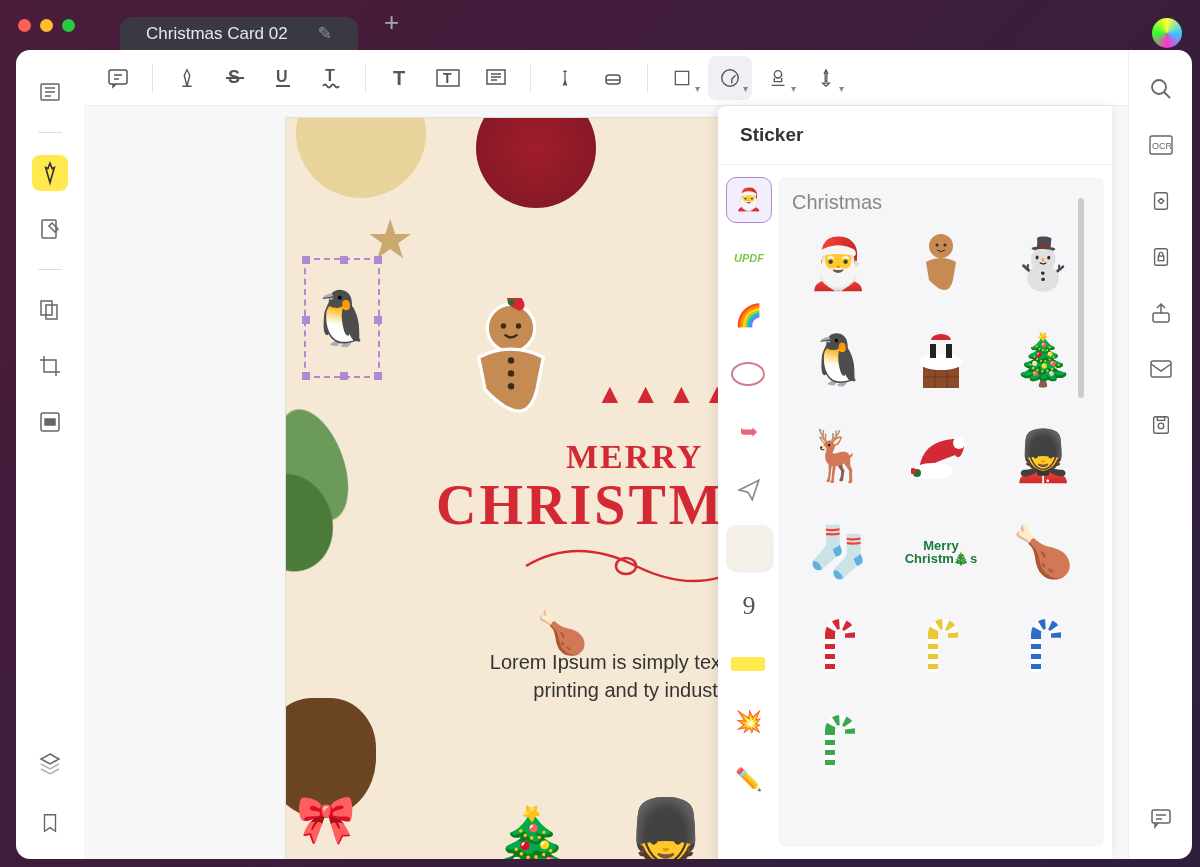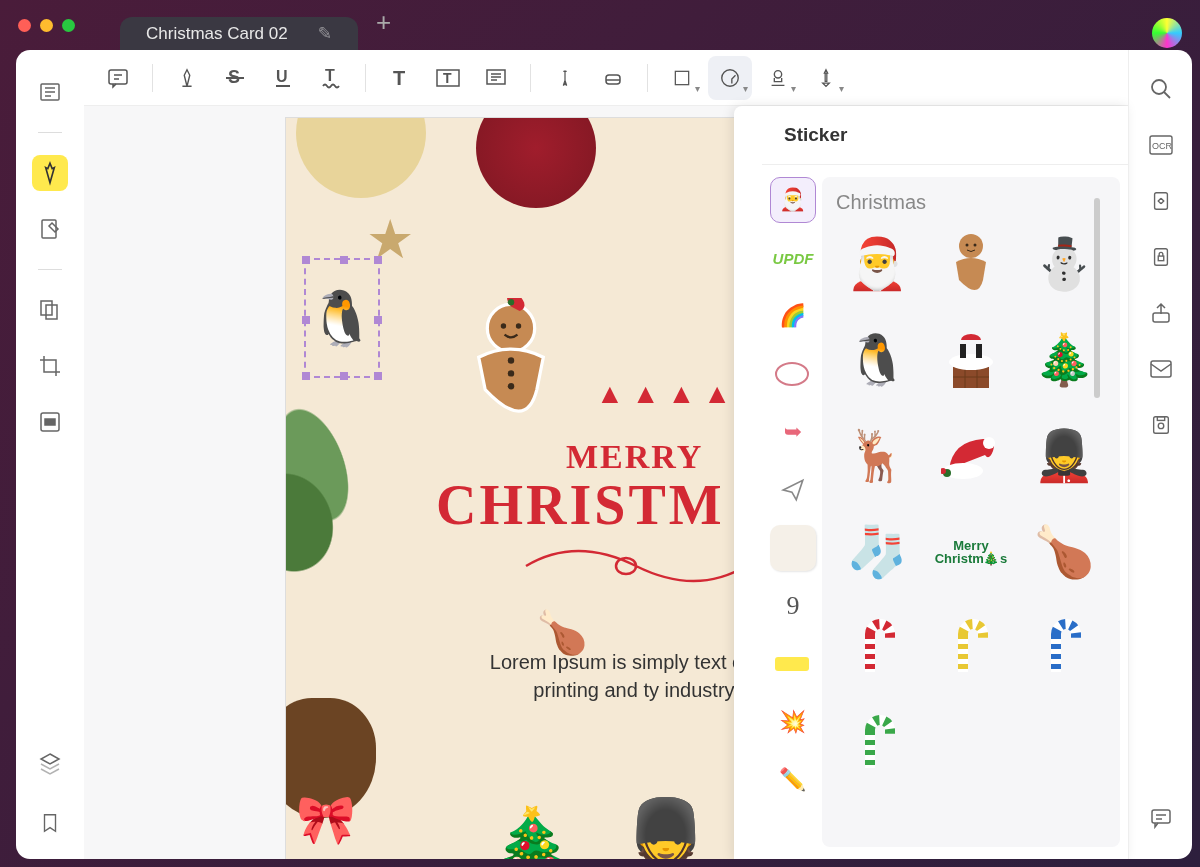--- a/index.html
+++ b/index.html
@@ -4,21 +4,21 @@
 <style>
 * { box-sizing: border-box; margin: 0; padding: 0; font-family: -apple-system, Helvetica, Arial, sans-serif; }
 body { background: linear-gradient(135deg, #4a1c3a, #2d1f3d); width: 1200px; height: 867px; overflow: hidden; position: relative; }
 
 .titlebar { height: 50px; display: flex; align-items: center; padding-left: 18px; }
 .traffic { display: flex; gap: 9px; align-items: center; }
 .traffic span { width: 13px; height: 13px; border-radius: 50%; display: block; }
 .tl-red { background: #ff5f57; } .tl-yel { background: #febc2e; } .tl-grn { background: #28c840; }
 
 .tabbar { position: absolute; top: 0; left: 120px; height: 50px; display: flex; align-items: end; }
-.tab { background: #3a3842; color: #e8e8e8; padding: 6px 26px; border-radius: 12px 12px 0 0; display: flex; align-items: center; gap: 30px; font-size: 17px; }
+.tab { background: #3a3842; color: #e8e8e8; padding: 6px 26px; border-radius: 12px 12px 0 0; display: flex; align-items: center; gap: 30px; font-size: 17px; margin-right: 8px; }
 .tab-edit { opacity: .5; }
 .newtab { color: #aaa; font-size: 26px; padding: 12px 18px; cursor: pointer; }
 
 .avatar { position: absolute; top: 18px; right: 18px; width: 30px; height: 30px; border-radius: 50%; background: conic-gradient(#ff3,#3cf,#f3c,#3f3,#ff3); }
 
 .app { position: absolute; top: 50px; left: 16px; right: 8px; bottom: 8px; background: #fff; border-radius: 14px; display: flex; overflow: hidden; }
 
 .left-rail { width: 68px; display: flex; flex-direction: column; align-items: center; padding-top: 24px; gap: 20px; position: relative; }
 .left-rail .rail-btn { width: 36px; height: 36px; display: flex; align-items: center; justify-content: center; border-radius: 8px; cursor: pointer; color: #666; }
 .left-rail .rail-btn.active { background: #ffe94d; }
@@ -47,27 +47,27 @@
 .canvas .swirl { position:absolute; top:430px; left:230px; width:240px; height:36px; }
 .canvas .ornament1 { position:absolute; top:-30px; left:190px; width:120px; height:120px; border-radius:50%; background: radial-gradient(#a01d2c,#7d1722); }
 .canvas .ornament2 { position:absolute; top:-40px; right:-10px; width:100px; height:100px; border-radius:50%; background: repeating-linear-gradient(45deg,#e8c864 0 8px,#d32934 8px 16px); }
 .canvas .ornament3 { position:absolute; top:-50px; left:10px; width:130px; height:130px; border-radius:50%; background:#e8d49a; }
 .canvas .leaves { position:absolute; top:280px; left:-40px; width:140px; height:230px; background: radial-gradient(ellipse at 30% 50%, #4b7a3a 0 30%, transparent 31%), radial-gradient(ellipse at 60% 30%, #6b9a5a 0 25%, transparent 26%); transform:rotate(-20deg); }
 .canvas .pinecone { position:absolute; bottom:60px; left:-20px; width:110px; height:120px; background:#6b4423; border-radius:50% 50% 60% 60%; }
 .canvas .bow { position:absolute; bottom:30px; left:10px; font-size:48px; color:#a01d2c; }
 .canvas .tree-bot { position:absolute; bottom:-30px; left:190px; font-size:90px; }
 .canvas .nutcracker { position:absolute; bottom:-10px; left:330px; font-size:80px; }
 
-.panel { position:absolute; top:56px; right:0; width:394px; bottom:0; background:#fff; box-shadow: -2px 0 12px rgba(0,0,0,.1); border-radius: 8px 0 0 0; display:flex; flex-direction:column;padding-left:28px; }
+.panel { position:absolute; top:56px; right:16px; width:394px; bottom:0; background:#fff; box-shadow: -2px 0 12px rgba(0,0,0,.1); border-radius: 8px 0 0 0; display:flex; flex-direction:column; }
 .panel-head { padding:18px 22px; font-size:19px; font-weight:600; color:#333; border-bottom:1px solid #eee; }
 .panel-body { flex:1; display:flex; overflow:hidden; }
 .cat-col { width:60px; display:flex; flex-direction:column; gap:12px; padding:12px 8px; }
 .cat { width:46px; height:46px; border-radius:10px; display:flex; align-items:center; justify-content:center; font-size:22px; cursor:pointer; border:1px solid transparent; }
 .cat.active { border-color:#b088d4; background:#f3eefc; }
-.cat.updf { font-size:15px; font-weight:bold; color:#7ac943; font-style:italic; }
+.cat.updf { font-size:11px; font-weight:bold; color:#7ac943; font-style:italic; }
 .cat.oval { border:2px solid #d47a88; border-radius:50%; width:34px; height:24px; margin:11px auto; }
 .cat.arrow { color:#e8677a; }
 .cat.plane { color:#888; }
 .cat.note { background:#f5f0e8; box-shadow:1px 1px 2px rgba(0,0,0,.1); }
 .cat.nine { font-family:Georgia; font-size:26px; color:#555; }
 .cat.hl { background:linear-gradient(#ffe94d,#ffe94d); width:34px; height:14px; margin:16px auto; border-radius:3px; }
 .cat.burst { color:#c0392b; }
 
 .stk-area { flex:1; background:#f6f6f8; border-radius:8px; margin:12px 8px 12px 0; padding:14px; overflow-y:auto; }
 .stk-title { color:#888; font-size:20px; margin-bottom:12px; }

